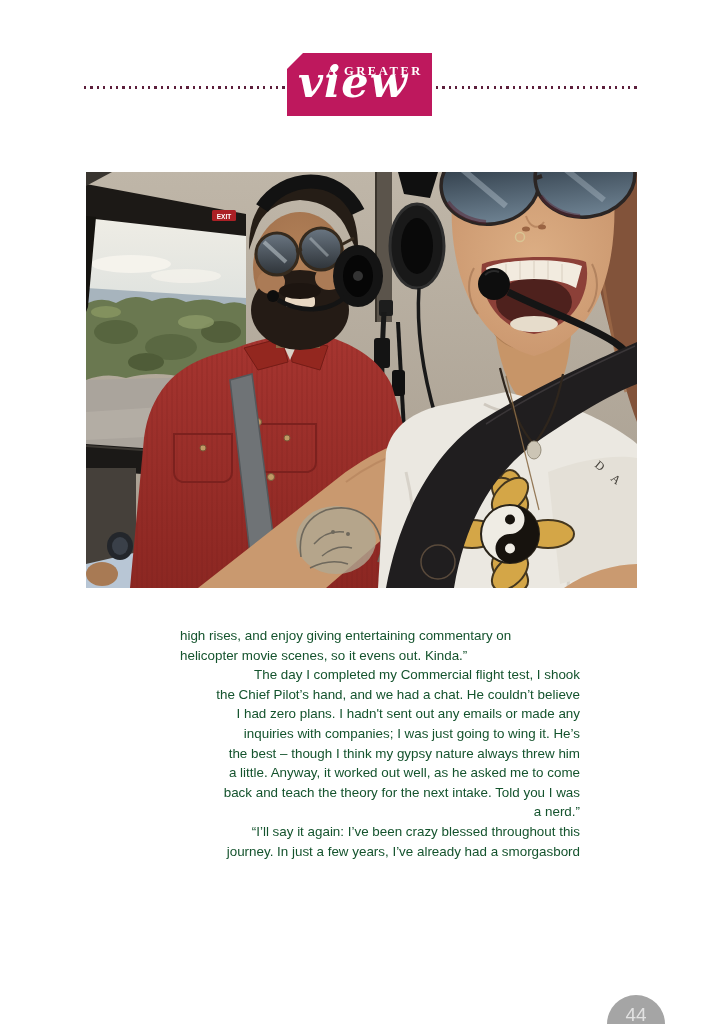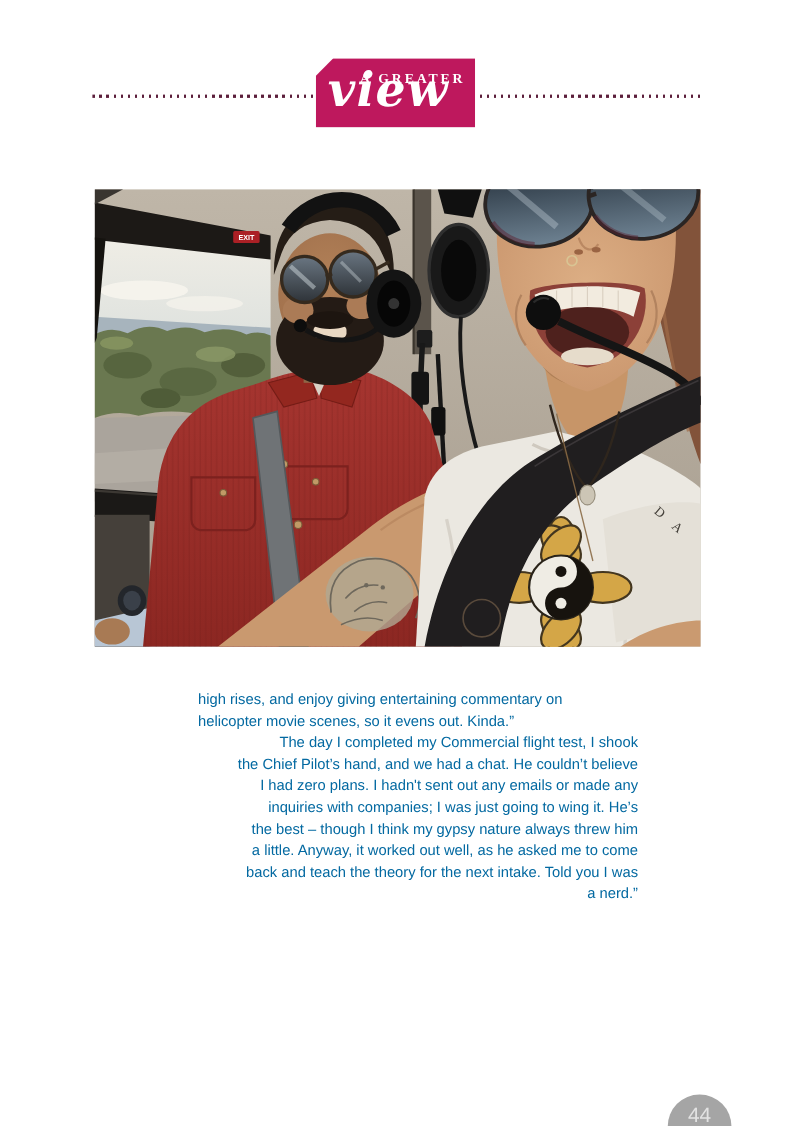--- a/index.html
+++ b/index.html
@@ -16,21 +16,21 @@
         font-family:"Liberation Serif",serif;font-size:12.5px;letter-spacing:2.6px;font-weight:600;}
   .logo .brand{position:absolute;left:11px;bottom:12px;color:#fff;
         font-family:"DejaVu Serif",serif;font-style:italic;font-weight:700;
         font-size:43px;line-height:1;letter-spacing:1px;}
 
   
   .photo{position:absolute;left:86px;top:172px;width:551px;height:416px;}
   .photo svg{display:block;width:100%;height:100%;}
 
   
-  .bodytext{position:absolute;left:180px;top:626px;width:400px;color:#0369a1;
+  .bodytext{position:absolute;left:180px;top:626px;width:400px;color:#14532d;
         font-size:13.4px;line-height:19.6px;}
   .bodytext p{margin:0;white-space:pre;}
   .bodytext p.indent{text-indent:20px;text-align:right;}
 
   
   .badge{position:absolute;left:607px;top:995px;width:58px;height:58px;border-radius:50%;
         background:#a5a5a5;color:#e2e2e2;font-size:19px;text-align:center;line-height:40px;}
 </style>
 </head>
 <body>
@@ -249,17 +249,19 @@
     <p>high rises, and enjoy giving entertaining commentary on
 helicopter movie scenes, so it evens out. Kinda.”</p>
     <p class="indent">The day I completed my Commercial flight test, I shook
 the Chief Pilot’s hand, and we had a chat. He couldn’t believe
 I had zero plans. I hadn't sent out any emails or made any
 inquiries with companies; I was just going to wing it. He’s
 the best – though I think my gypsy nature always threw him
 a little. Anyway, it worked out well, as he asked me to come
 back and teach the theory for the next intake. Told you I was
 a nerd.”</p>
+    <p class="indent">“I’ll say it again: I’ve been crazy blessed throughout this
+journey. In just a few years, I’ve already had a smorgasbord</p>
   </div>
 
   <div class="badge">44</div>
 
 </div>
 
 </body></html>

